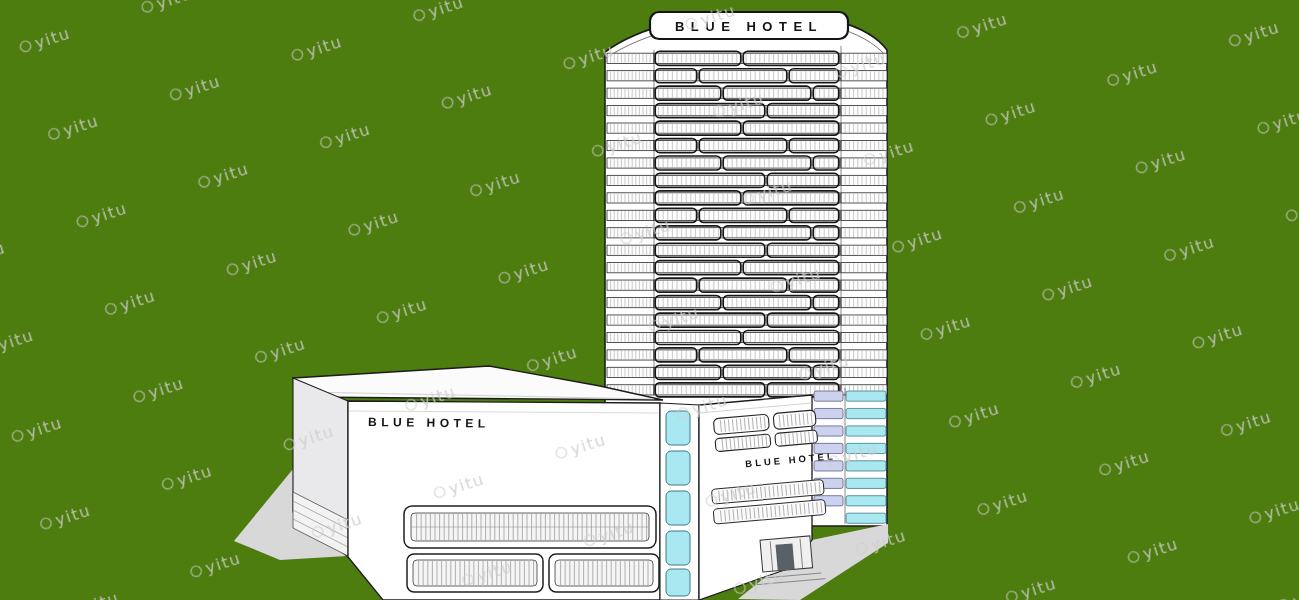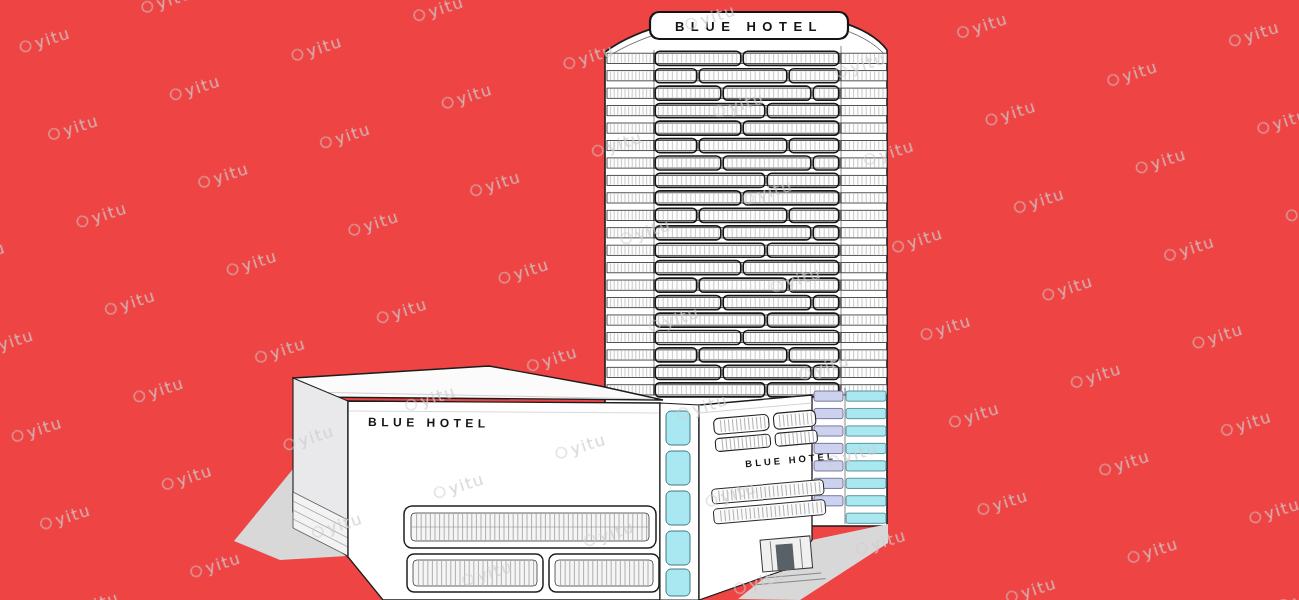--- a/index.html
+++ b/index.html
@@ -1,16 +1,16 @@
 <!DOCTYPE html>
 <html><head>
 <meta charset="utf-8">
 <style>
   html,body{margin:0;padding:0;background:#ffffff;}
-  .stage{position:relative;width:1299px;height:600px;overflow:hidden;background:#ef4444;}
+  .stage{position:relative;width:1299px;height:600px;overflow:hidden;background:#4d7c0f;}
   svg{display:block;}
   .sign{font-family:"Liberation Sans",sans-serif;font-weight:700;fill:#141414;}
   .wm{font-family:"DejaVu Sans",sans-serif;fill:#cdcdcd;}
 </style>
 </head>
 <body>
 
 <div class="stage">
 <svg viewBox="0 0 1299 600" width="1299" height="600">
   <defs>

